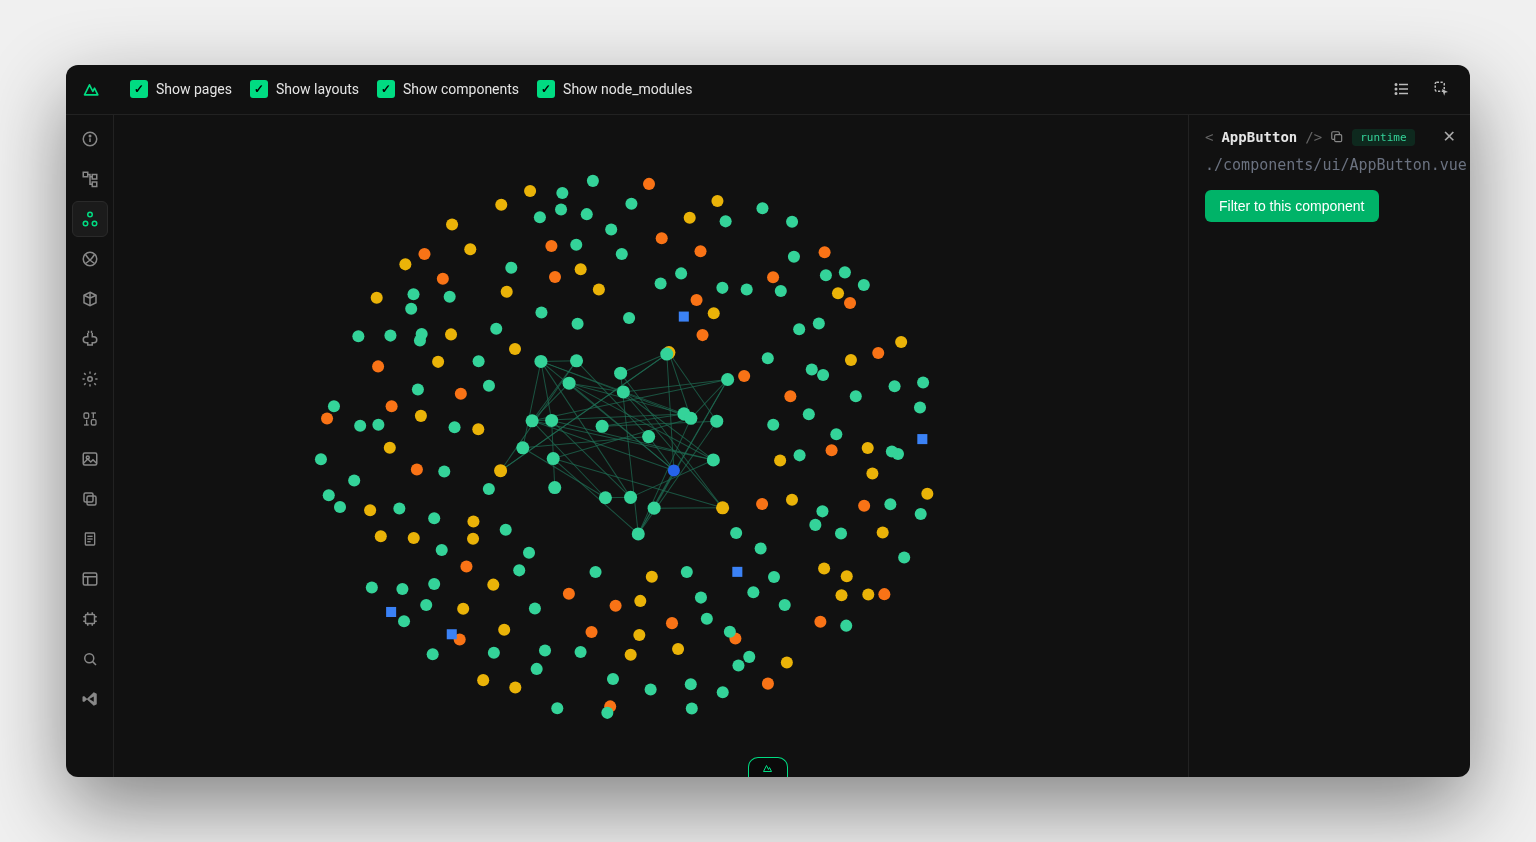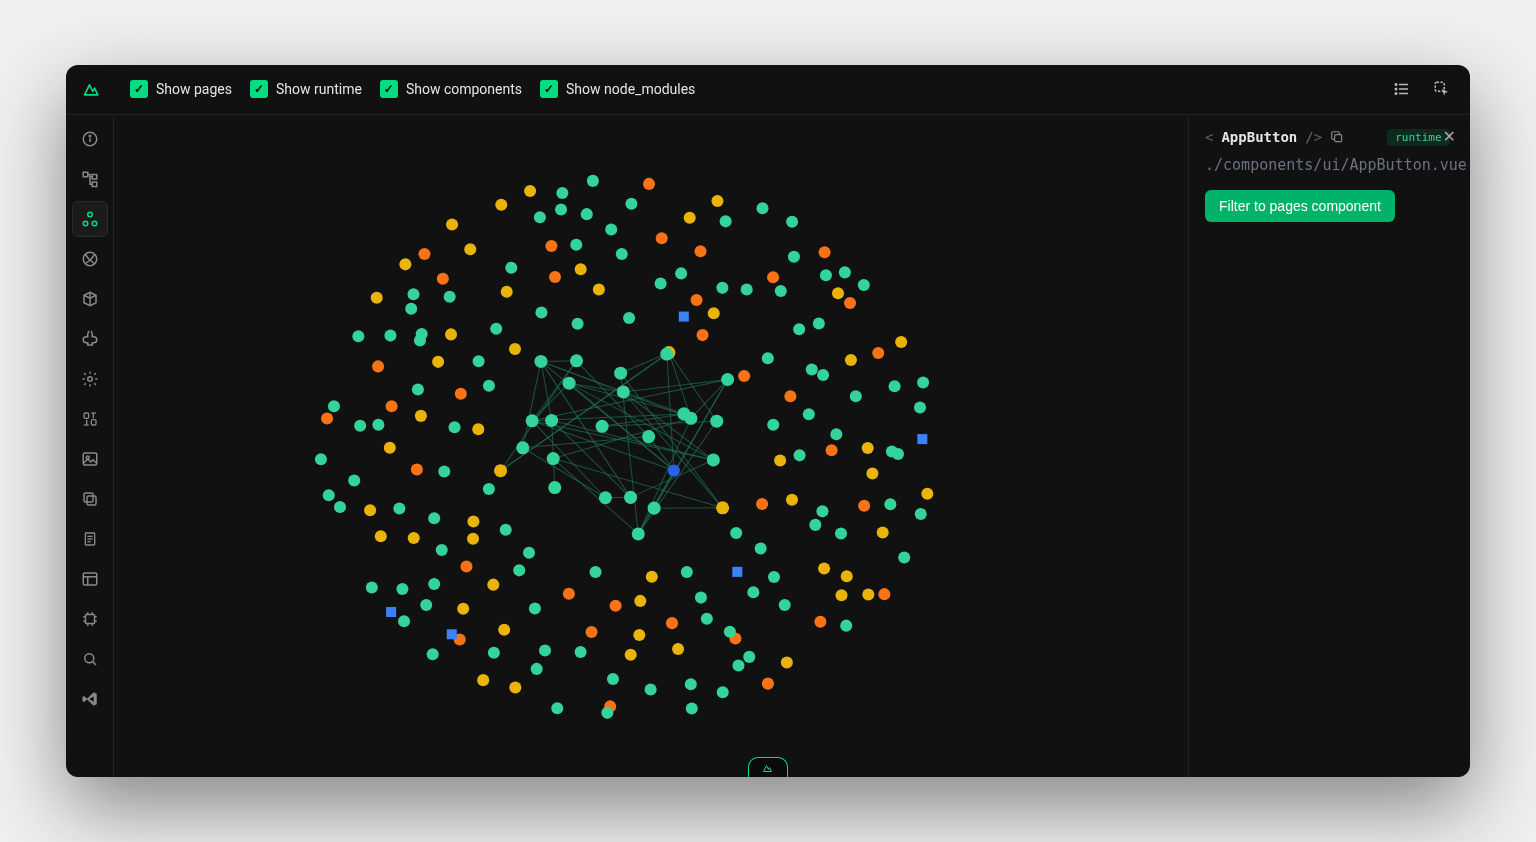--- a/index.html
+++ b/index.html
@@ -121,21 +121,20 @@
   .component-header .lt { color:#666; }
   .component-header .nm { color:#e5e5e5; font-weight:700;}
   .copy-icon { color:#888; cursor:pointer; display:inline-flex;}
   .badge {
     background: rgba(0,220,130,0.12);
     color: #34d399;
     font-size: 11px;
     padding: 2px 8px;
     border-radius: 4px;
     font-family: ui-monospace, monospace;
-    margin-left: 35px;
   }
   .file-path {
     margin-top: 10px;
     color: #6b7280;
     font-family: ui-monospace, Menlo, monospace;
     font-size: 15px;
   }
   .filter-btn {
     margin-top: 16px;
     background: #00B368;
@@ -172,21 +171,21 @@
       </svg>
     </span>
 
     <div class="checkboxes">
       <label class="cb">
         <span class="cb-box">✓</span>
         <span>Show pages</span>
       </label>
       <label class="cb">
         <span class="cb-box">✓</span>
-        <span>Show runtime</span>
+        <span>Show layouts</span>
       </label>
       <label class="cb">
         <span class="cb-box">✓</span>
         <span>Show components</span>
       </label>
       <label class="cb">
         <span class="cb-box">✓</span>
         <span>Show node_modules</span>
       </label>
     </div>
@@ -605,21 +604,21 @@
         <span class="lt">/&gt;</span>
         <span class="copy-icon">
           <svg width="14" height="14" viewBox="0 0 24 24" fill="none" stroke="currentColor" stroke-width="2">
               <rect x="8" y="8" width="12" height="12" rx="2"></rect>
               <path d="M16 8V5a2 2 0 00-2-2H5a2 2 0 00-2 2v9a2 2 0 002 2h3"></path>
             </svg>
         </span>
         <span class="badge">runtime</span>
       </div>
       <div class="file-path">./components/ui/AppButton.vue</div>
-      <button class="filter-btn">Filter to pages component</button>
+      <button class="filter-btn">Filter to this component</button>
     </div>
 
     <div class="dock-logo">
       <svg viewBox="0 0 24 24" width="16" height="12" fill="none" stroke="currentColor" stroke-width="2">
         <path d="M3 19 L9 7 L13 15 L15 11 L19 19 Z" stroke-linejoin="round"></path>
       </svg>
     </div>
   </div>
 
 </div>

